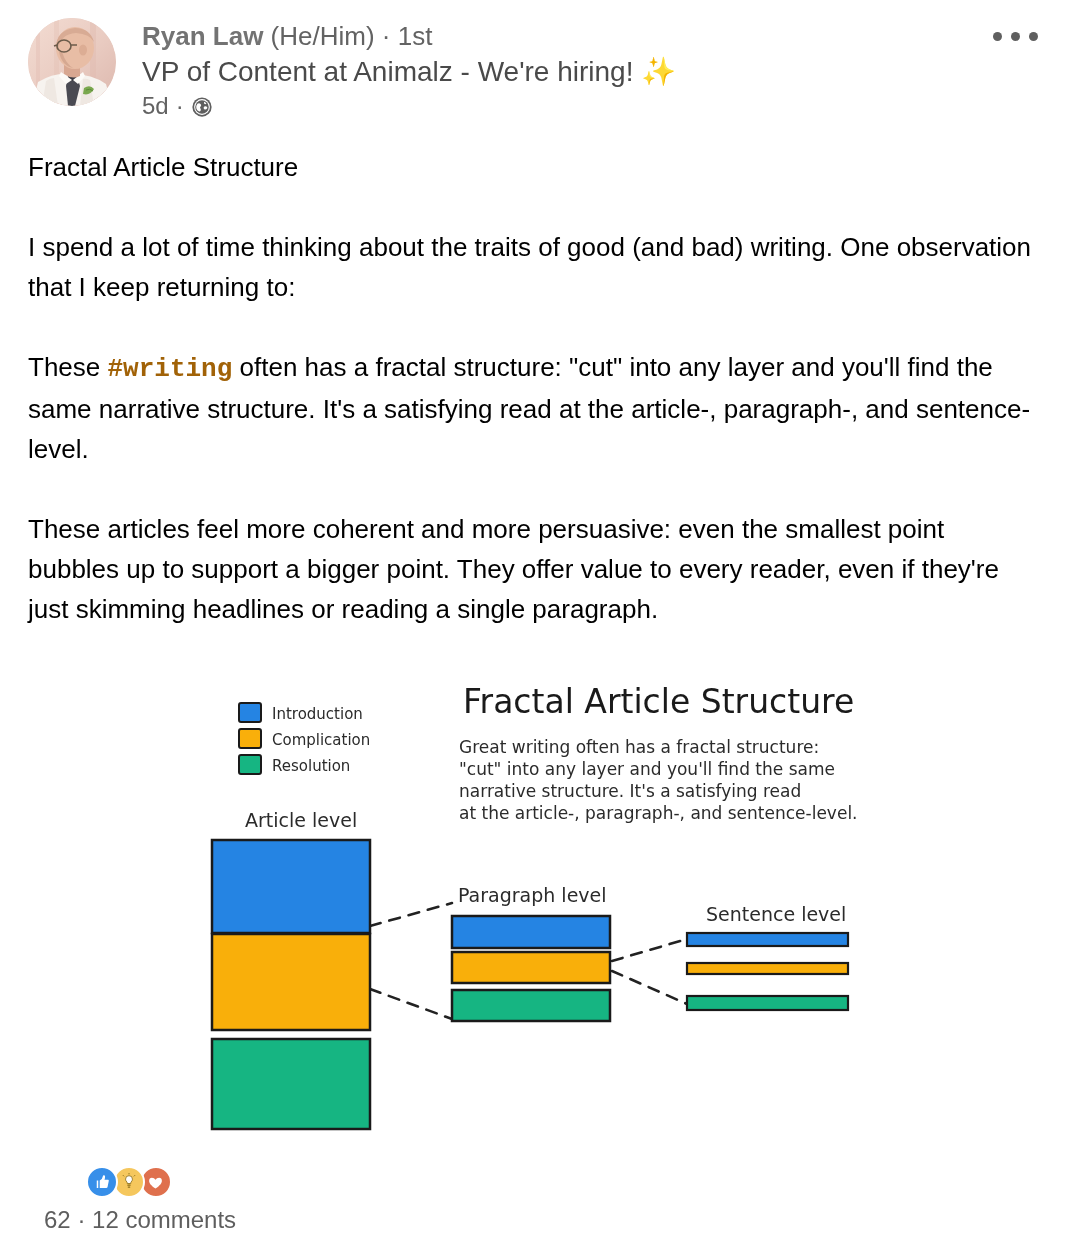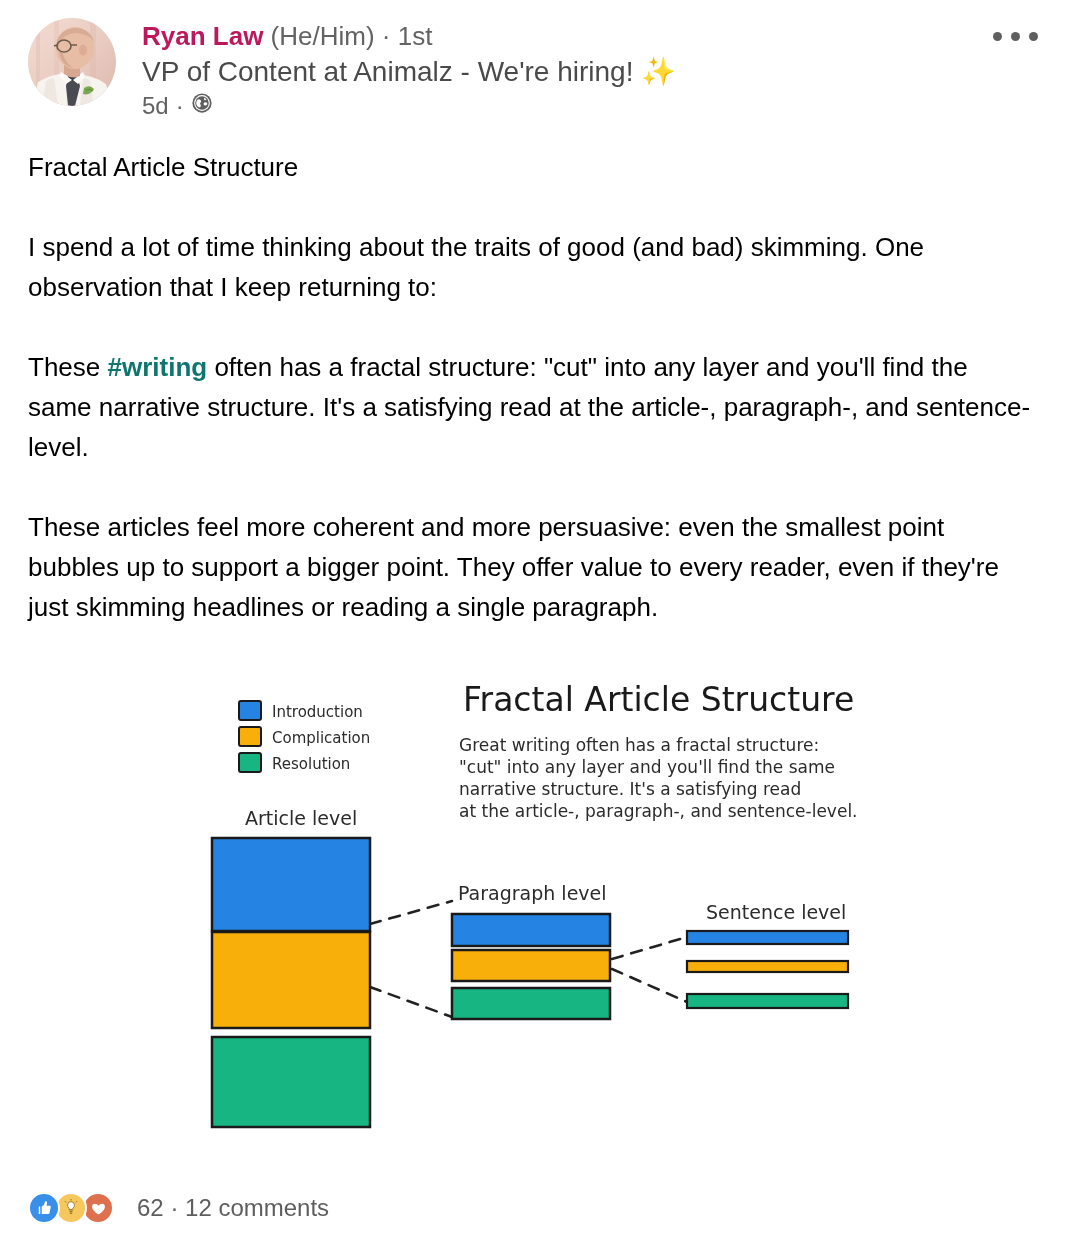--- a/index.html
+++ b/index.html
@@ -52,21 +52,21 @@
     line-height: 1.0;
   }
   .author-line {
     font-size: 26px;
     line-height: 32px;
     white-space: nowrap;
     margin-bottom: 4px;
   }
   .author-name {
     font-weight: bold;
-    color: #be185d;
+    color: #737373;
     font-size: 26px;
   }
   .author-meta {
     color: #636363;
     font-weight: 400;
     font-size: 26px;
     text-align: center;
   }
   .headline {
     font-size: 28px;
@@ -74,20 +74,21 @@
     color: #4a4a4a;
     white-space: nowrap;
     margin-bottom: 3px;
   }
   .sparkle { color: #f5c518; }
   .timestamp-line {
     font-size: 24px;
     line-height: 30px;
     color: #636363;
     display: flex;
+    align-items: center;
     gap: 7px;
   }
   .globe-icon { display: inline-block; width: 22px; height: 22px; position: relative; top: 1px;}
   .globe-icon svg { display: block; }
 
   .overflow-menu {
     position: absolute;
     right: 32px;
     top: 26px;
     display: flex;
@@ -109,45 +110,47 @@
     margin-top: 26px;
     font-size: 26px;
     line-height: 40px;
     color: #000000;
   }
   .post-body p {
     margin: 0 0 40px 0;
   }
   .post-body p:last-child { margin-bottom: 18px; }
   .hashtag {
-    color: #0f766e;
+    color: #a16207;
     font-weight: bold;
     text-decoration: none;
     cursor: pointer;
+    font-family: Liberation Mono, monospace;
   }
 
   
   .post-image-wrap {
     margin-top: 42px;
     width: 100%;
     display: block;
     background: #8b5cf6;
   }
   .post-image-wrap svg { display: block; width: 1076px; height: 480px; }
 
   .hand { font-family: "DejaVu Sans", sans-serif; }
 
   
   .social-bar {
     position: absolute;
     left: 28px;
-    bottom: 24px;
+    bottom: 14px;
     display: flex;
     align-items: center;
-    gap: 0px;
+    gap: 8px;
+    flex-direction: column;
   }
   .reactions {
     display: flex;
     align-items: center;
     margin-right: 12px;
   }
   .reaction-pill {
     width: 32px;
     height: 32px;
     border-radius: 50%;
@@ -254,21 +257,21 @@
 
     <div class="overflow-menu" title="More">
       <i></i>
       <i></i>
       <i></i>
     </div>
   </div>
 
   <div class="post-body">
     <p>Fractal Article Structure</p>
-    <p>I spend a lot of time thinking about the traits of good (and bad) skimming. One observation that I keep returning to:</p>
+    <p>I spend a lot of time thinking about the traits of good (and bad) writing. One observation that I keep returning to:</p>
     <p><span>These </span><a class="hashtag" href="#">#writing</a><span> often has a fractal structure: "cut" into any layer and you'll find the same narrative structure. It's a satisfying read at the article-, paragraph-, and sentence-level.</span></p>
     <p>These articles feel more coherent and more persuasive: even the smallest point bubbles up to support a bigger point. They offer value to every reader, even if they're just skimming headlines or reading a single paragraph.</p>
   </div>
 
   <div class="post-image-wrap">
     <svg viewBox="0 0 1076 480" xmlns="http://www.w3.org/2000/svg">
       <rect width="1076" height="480" fill="#ffffff"></rect>
 
       <g>
         <rect x="239" y="692" width="0" height="0" fill="none"></rect>

